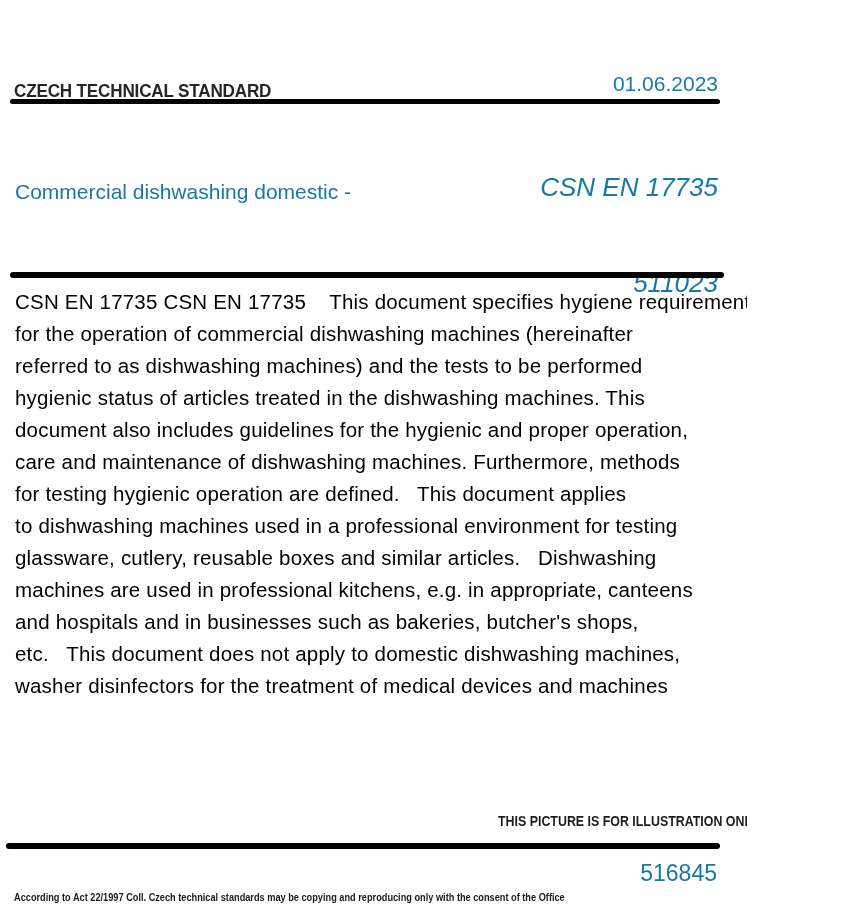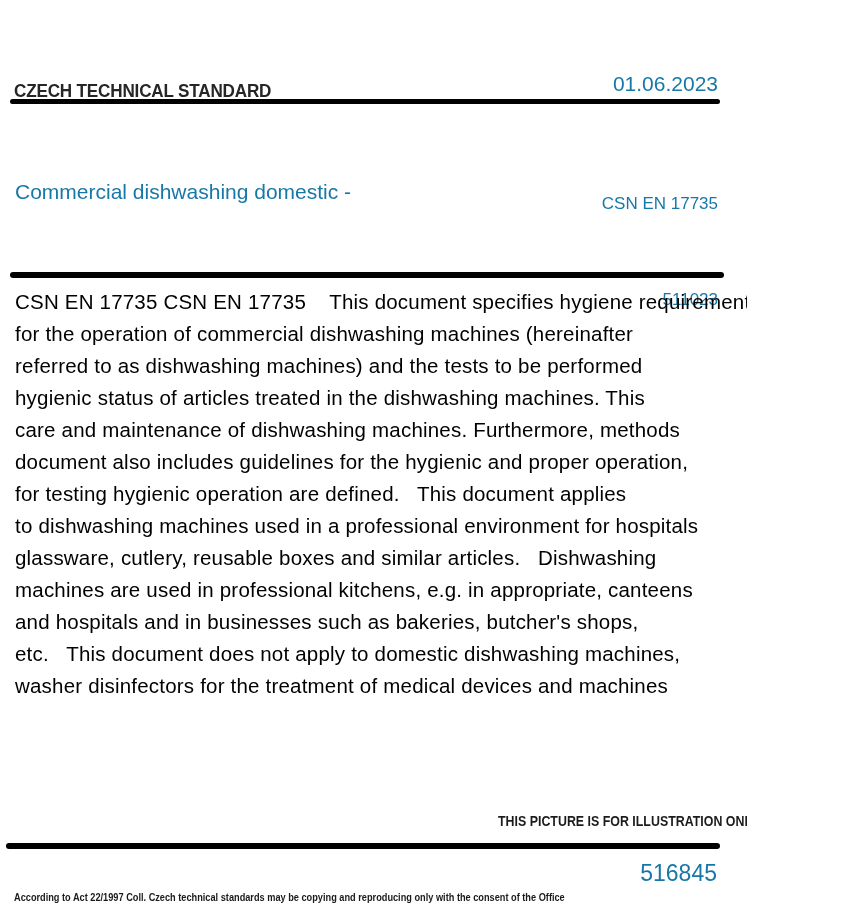--- a/index.html
+++ b/index.html
@@ -39,26 +39,27 @@
   .title-left {
     position: absolute;
     left: 15px; top: 112px;
     font-size: 21px;
     line-height: 32px;
     color: #1778a8;
     white-space: pre;
   }
   .title-right {
     position: absolute;
-    right: 29px; top: 124px;
-    font-size: 17px;
+    right: 29px; top: 107px;
+    font-size: 26px;
     line-height: 32px;
     color: #1778a8;
     text-align: right;
     white-space: pre;
+    font-style: italic;
   }
   
   .abstract {
     position: absolute;
     left: 15px; top: 286px;
     font-size: 20.5px;
     line-height: 32px;
     letter-spacing: 0.2px;
     color: #000000;
   }
@@ -112,24 +113,24 @@
     <div>511023</div>
   </div>
 
   <div class="rule rule-thick"></div>
 
   <div class="abstract">
     <div class="line">CSN EN 17735 CSN EN 17735    This document specifies hygiene requirements</div>
     <div class="line">for the operation of commercial dishwashing machines (hereinafter</div>
     <div class="line">referred to as dishwashing machines) and the tests to be performed</div>
     <div class="line">hygienic status of articles treated in the dishwashing machines. This</div>
+    <div class="line">document also includes guidelines for the hygienic and proper operation,</div>
     <div class="line">care and maintenance of dishwashing machines. Furthermore, methods</div>
-    <div class="line">document also includes guidelines for the hygienic and proper operation,</div>
     <div class="line">for testing hygienic operation are defined.   This document applies</div>
-    <div class="line">to dishwashing machines used in a professional environment for hospitals</div>
+    <div class="line">to dishwashing machines used in a professional environment for testing</div>
     <div class="line">glassware, cutlery, reusable boxes and similar articles.   Dishwashing</div>
     <div class="line">machines are used in professional kitchens, e.g. in appropriate, canteens</div>
     <div class="line">and hospitals and in businesses such as bakeries, butcher's shops,</div>
     <div class="line">etc.   This document does not apply to domestic dishwashing machines,</div>
     <div class="line">washer disinfectors for the treatment of medical devices and machines</div>
   </div>
 
   <div class="illustration-note">THIS PICTURE IS FOR ILLUSTRATION ONLY</div>
 
   <div class="rule rule-footer"></div>

